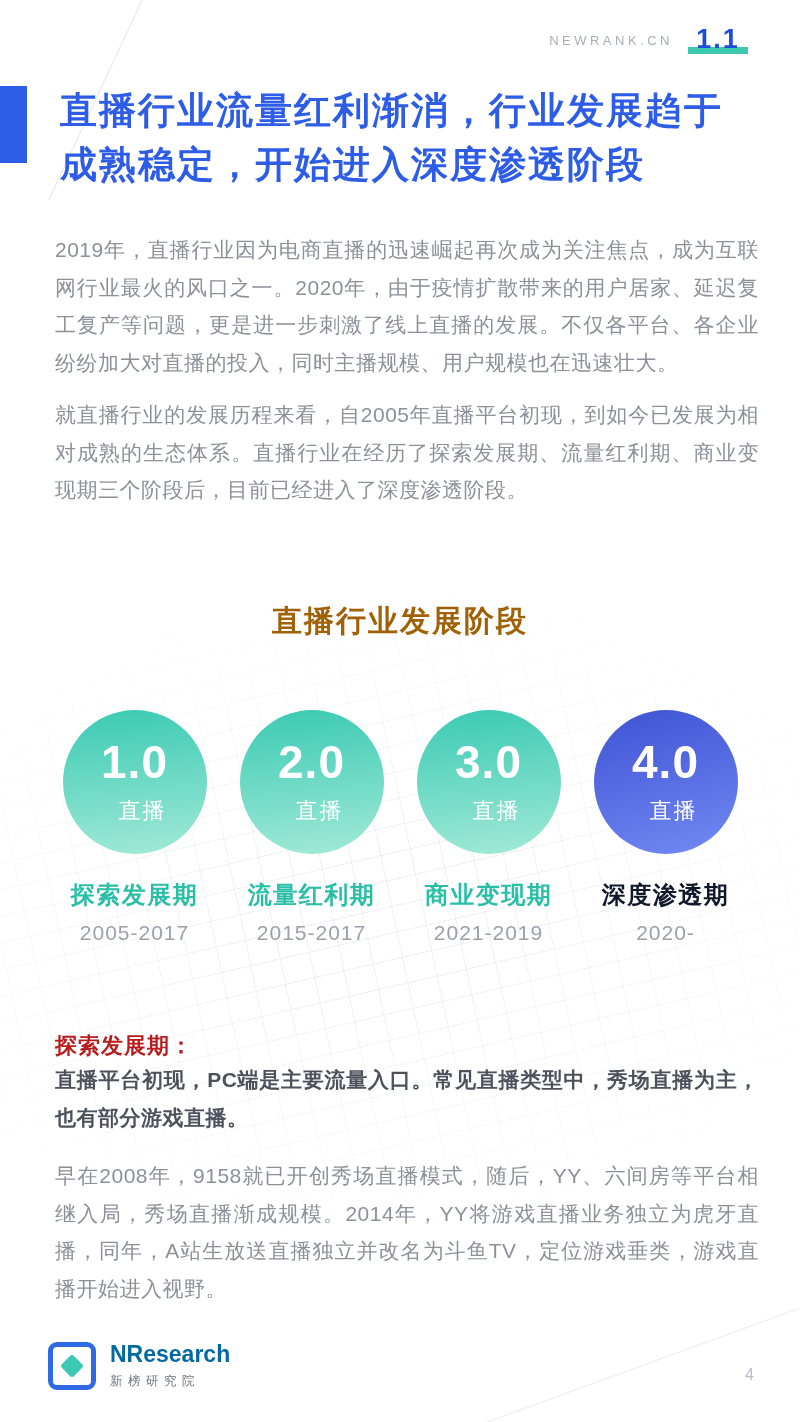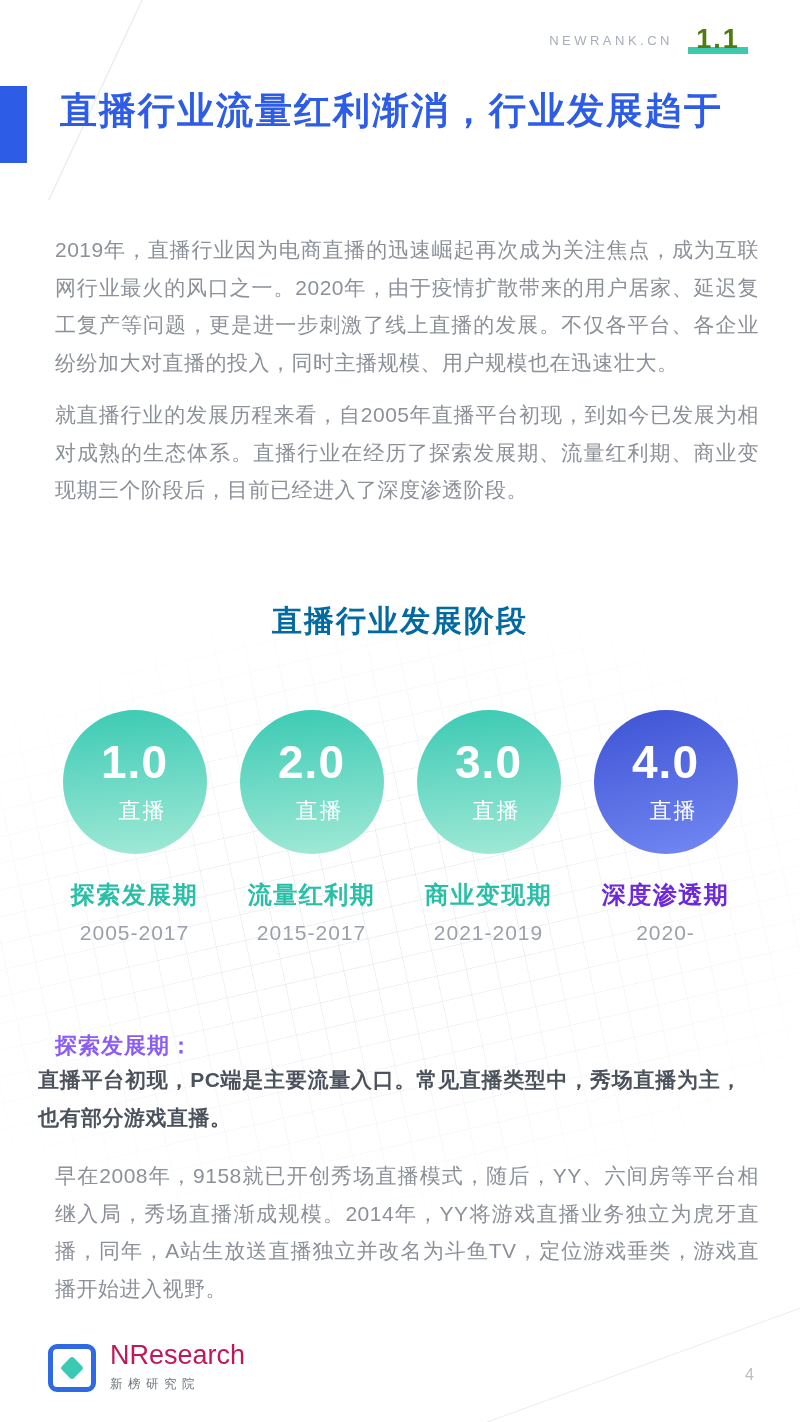--- a/index.html
+++ b/index.html
@@ -38,21 +38,21 @@
     position:absolute; top:26px; right:52px;
     display:flex; align-items:flex-end; gap:15px;
   }
   .brand {
     font-size:13px; letter-spacing:3.5px; color:#A7AEB8;
     font-weight:500; padding-bottom:5px;
   }
   .section-no { position:relative; min-width:60px; text-align:center; padding:0 4px; }
   .section-no .num {
     position:relative; z-index:1; font-size:27px; font-weight:700;
-    color:#4d7c0f; line-height:1; letter-spacing:2px;
+    color:#1d4ed8; line-height:1; letter-spacing:2px;
   }
   .section-no .bar {
     position:absolute; left:0; right:0; bottom:-1px; height:7px;
     background:#3CC9AE; z-index:0;
   }
 
   
   .title-marker {
     position:absolute; left:0; top:86px; width:27px; height:77px;
     background:#2D5CE6;
@@ -69,68 +69,68 @@
     font-size:21px; line-height:37.5px; color:#8B9099;
     letter-spacing:0.5px; text-align:justify;
   }
   .para-1 { top:231px; }
   .para-2 { top:396px; }
 
   
   .diagram-title {
     position:absolute; top:601px; left:0; width:100%;
     text-align:center; font-size:30px; font-weight:700;
-    color:#0369a1; letter-spacing:2px;
+    color:#a16207; letter-spacing:2px;
   }
   .stages {
     position:absolute; top:710px; left:46px; width:708px;
     display:flex;
   }
   .stage { flex:1; display:flex; flex-direction:column; align-items:center; }
   .circle {
     width:144px; height:144px; border-radius:50%;
     display:flex; flex-direction:column; align-items:center; justify-content:center;
     color:#fff;
   }
   .circle.teal { background:linear-gradient(175deg,#3FCBB5 4%,#9FE9D6 98%); }
   .circle.blue { background:linear-gradient(165deg,#4156D5 6%,#7187F2 96%); }
   .circle .version { font-size:46px; font-weight:700; line-height:1; letter-spacing:1px; }
   .circle .badge { font-size:22px; margin-top:11px; letter-spacing:2px;margin-left:16px; }
   .stage .name { margin-top:25px; font-size:24px; font-weight:700; letter-spacing:1.5px; }
   .stage .name.teal { color:#29BFA7; }
-  .stage .name.blue { color:#6d28d9; }
+  .stage .name.blue { color:#0f172a; }
   .stage .period { margin-top:10px; font-size:21px; color:#9AA1AB; letter-spacing:1px; }
 
   
   .section-heading {
     position:absolute; left:55px; top:1031px;
-    font-size:22px; font-weight:700; color:#8b5cf6; letter-spacing:1px;
+    font-size:22px; font-weight:700; color:#b91c1c; letter-spacing:1px;
   }
   .section-lead {
-    position:absolute; left:38px; top:1061px; width:704px;
+    position:absolute; left:55px; top:1061px; width:704px;
     font-size:21px; line-height:37.5px; font-weight:700;
     color:#4C525C; letter-spacing:0.5px; text-align:justify;
   }
   .section-body { top:1157px; }
 
   
   .footer-logo {
     position:absolute; left:48px; top:1342px;
     display:flex; align-items:center; gap:14px;
   }
   .logo-mark {
     width:48px; height:48px; border:5px solid #2D6AE3;
     border-radius:9px; position:relative; background:#fff;
   }
   .logo-diamond {
     position:absolute; width:17px; height:17px; background:#3CC9B4;
     border-radius:3px; left:50%; top:50%;
     transform:translate(-50%,-50%) rotate(-45deg);
   }
-  .logo-text .logo-title { font-size:27px; font-weight:400; color:#be185d; line-height:1; }
+  .logo-text .logo-title { font-size:23px; font-weight:700; color:#0369a1; line-height:1; }
   .logo-text .logo-sub { font-size:12.5px; color:#6E757E; letter-spacing:5.5px; margin-top:7px; }
 
   .page-number {
     position:absolute; right:46px; top:1366px;
     font-size:16px; color:#B9BFC7;
   }
 </style>
 </head>
 <body>
 
@@ -144,20 +144,21 @@
     <div class="brand">NEWRANK.CN</div>
     <div class="section-no">
       <div class="bar"></div>
       <div class="num">1.1</div>
     </div>
   </div>
 
   <div class="title-marker"></div>
   <h1 class="page-title">
     <span>直播行业流量红利渐消，行业发展趋于</span><br>
+    <span>成熟稳定，开始进入深度渗透阶段</span>
   </h1>
 
   <p class="para para-1">2019年，直播行业因为电商直播的迅速崛起再次成为关注焦点，成为互联网行业最火的风口之一。2020年，由于疫情扩散带来的用户居家、延迟复工复产等问题，更是进一步刺激了线上直播的发展。不仅各平台、各企业纷纷加大对直播的投入，同时主播规模、用户规模也在迅速壮大。</p>
   <p class="para para-2">就直播行业的发展历程来看，自2005年直播平台初现，到如今已发展为相对成熟的生态体系。直播行业在经历了探索发展期、流量红利期、商业变现期三个阶段后，目前已经进入了深度渗透阶段。</p>
 
   <div class="diagram-title">直播行业发展阶段</div>
 
   <div class="stages">
     <div class="stage">
       <div class="circle teal">

